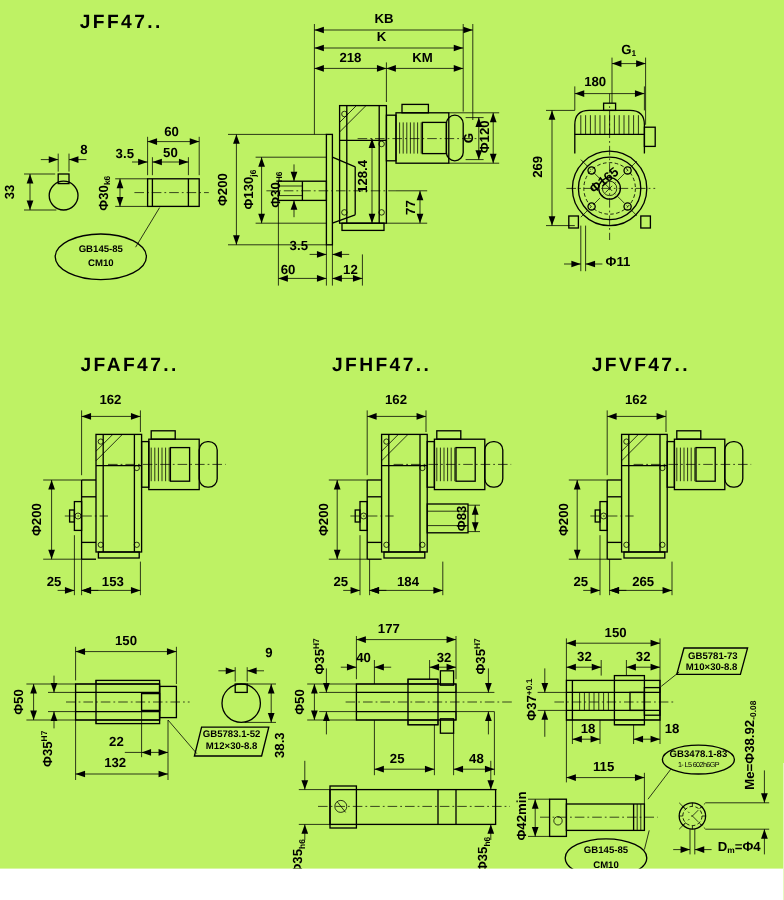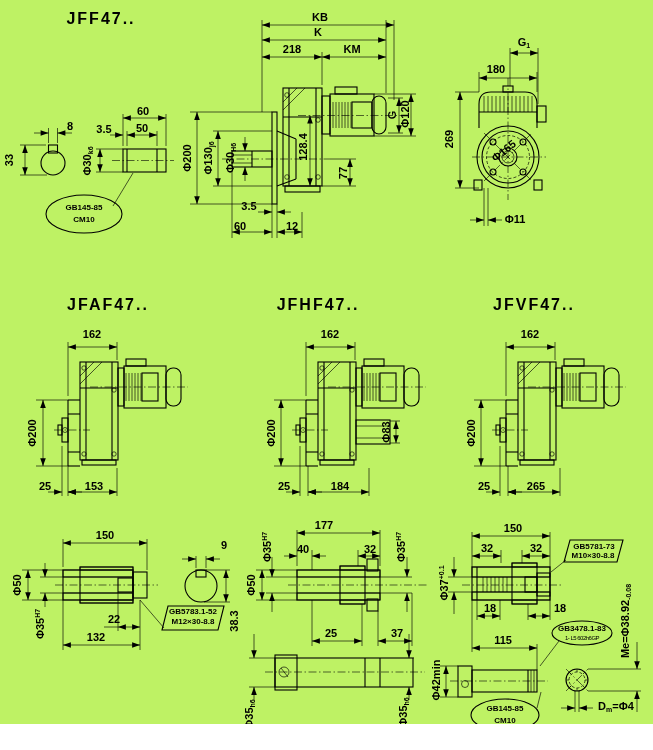--- a/index.html
+++ b/index.html
@@ -500,34 +500,34 @@
 
 <span class="lbl" style="left:530px;top:334px">162</span>
 <span class="lbl v" style="left:471px;top:433px">Φ200</span>
 <span class="lbl" style="left:484px;top:486px">25</span>
 <span class="lbl" style="left:536px;top:486px">265</span>
 
 <span class="lbl" style="left:105px;top:535px">150</span>
 <span class="lbl" style="left:224px;top:545px">9</span>
 <span class="lbl v" style="left:17px;top:585px">Φ50</span>
 <span class="lbl v" style="left:40px;top:624px"><span>Φ35</span><span class="sup">H7</span></span>
-<span class="lbl" style="left:114px;top:619px">22</span>
+<span class="lbl" style="left:97px;top:619px">22</span>
 <span class="lbl" style="left:96px;top:637px">132</span>
 <span class="lbl sm" style="left:193px;top:612px">GB5783.1-52</span>
 <span class="lbl sm" style="left:193px;top:622px">M12×30-8.8</span>
 <span class="lbl v" style="left:234px;top:621px">38.3</span>
 
 <span class="lbl" style="left:324px;top:525px">177</span>
 <span class="lbl v" style="left:267px;top:547px"><span>Φ35</span><span class="sup">H7</span></span>
 <span class="lbl" style="left:303px;top:549px">40</span>
 <span class="lbl" style="left:370px;top:549px">32</span>
 <span class="lbl v" style="left:401px;top:547px"><span>Φ35</span><span class="sup">H7</span></span>
 <span class="lbl v" style="left:251px;top:585px">Φ50</span>
 <span class="lbl" style="left:331px;top:633px">25</span>
-<span class="lbl" style="left:397px;top:633px">37</span>
+<span class="lbl" style="left:397px;top:633px">48</span>
 <span class="lbl v" style="left:250px;top:714px"><span>Φ35</span><span class="sub">h6</span></span>
 <span class="lbl v" style="left:404px;top:712px"><span>Φ35</span><span class="sub">h6</span></span>
 
 <span class="lbl" style="left:513px;top:528px">150</span>
 <span class="lbl" style="left:487px;top:548px">32</span>
 <span class="lbl" style="left:536px;top:548px">32</span>
 <span class="lbl sm" style="left:594px;top:547px">GB5781-73</span>
 <span class="lbl sm" style="left:593px;top:556px">M10×30-8.8</span>
 <span class="lbl v" style="left:444px;top:583px"><span>Φ37</span><span class="sup">+0.1</span></span>
 <span class="lbl" style="left:490px;top:608px">18</span>

